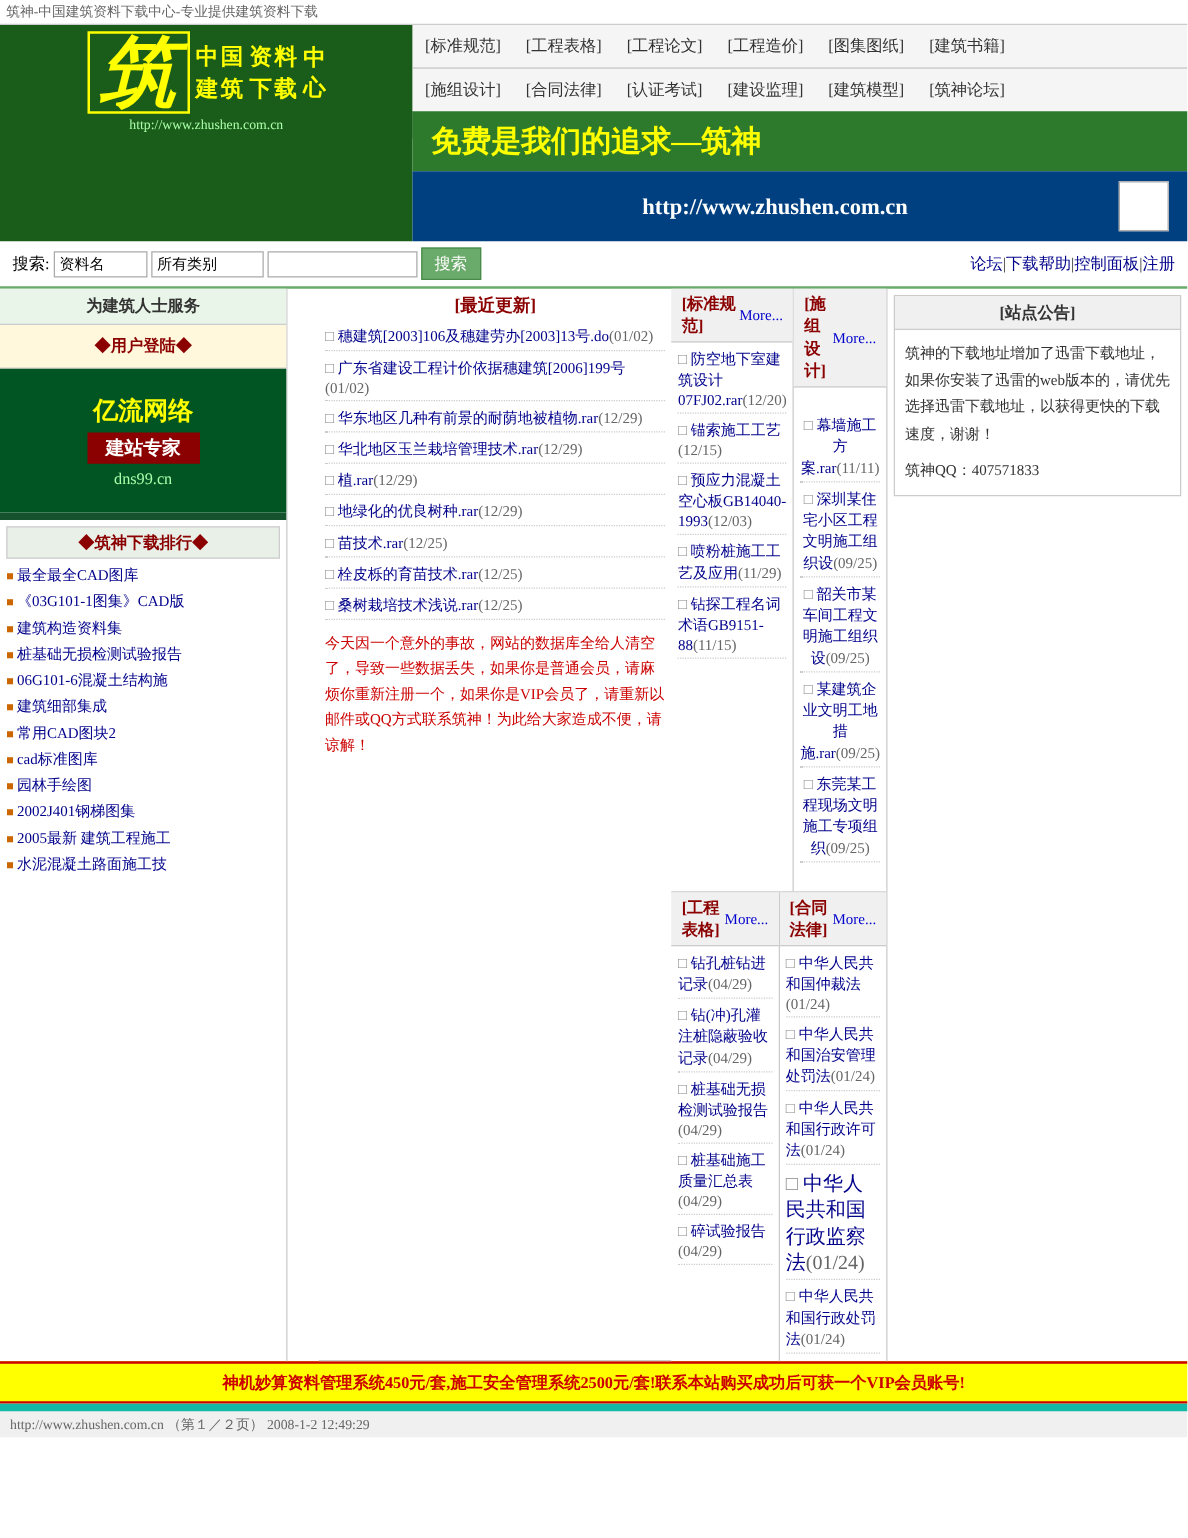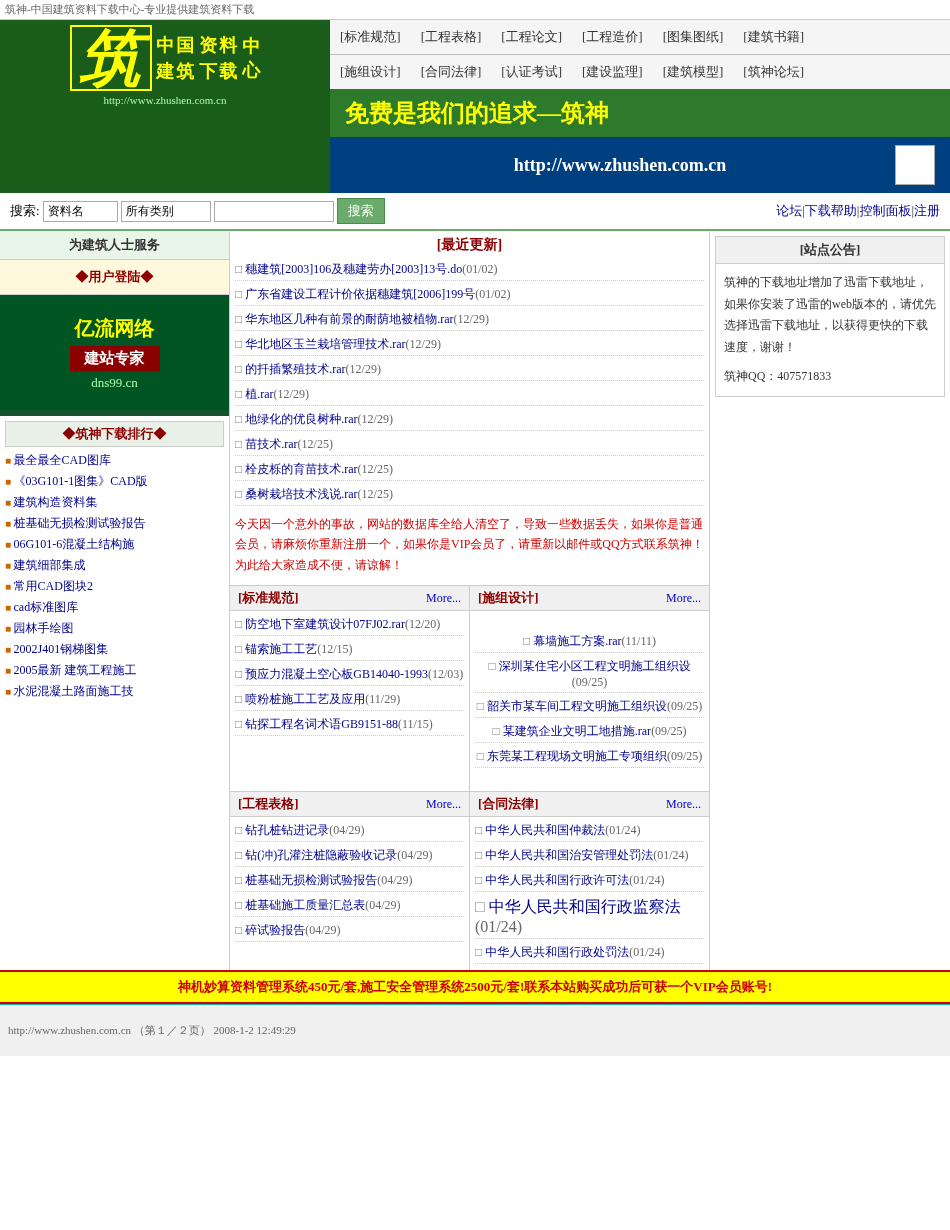--- a/index.html
+++ b/index.html
@@ -146,32 +146,31 @@
         <li style="margin-bottom:4px;"><span style="color:#cc6600;font-size:10px;">■ </span><a href="#" style="color:#00008b;text-decoration:none;font-size:12px;">常用CAD图块2</a></li>
         <li style="margin-bottom:4px;"><span style="color:#cc6600;font-size:10px;">■ </span><a href="#" style="color:#00008b;text-decoration:none;font-size:12px;">cad标准图库</a></li>
         <li style="margin-bottom:4px;"><span style="color:#cc6600;font-size:10px;">■ </span><a href="#" style="color:#00008b;text-decoration:none;font-size:12px;">园林手绘图</a></li>
         <li style="margin-bottom:4px;"><span style="color:#cc6600;font-size:10px;">■ </span><a href="#" style="color:#00008b;text-decoration:none;font-size:12px;">2002J401钢梯图集</a></li>
         <li style="margin-bottom:4px;"><span style="color:#cc6600;font-size:10px;">■ </span><a href="#" style="color:#00008b;text-decoration:none;font-size:12px;">2005最新 建筑工程施工</a></li>
         <li style="margin-bottom:4px;"><span style="color:#cc6600;font-size:10px;">■ </span><a href="#" style="color:#00008b;text-decoration:none;font-size:12px;">水泥混凝土路面施工技</a></li>
       </ul>
     </div>
   </div>
 
-  <div id="center-content" style="flex:1;border-right:1px solid #ccc;display:flex;flex-direction:column;">
+  <div id="center-content" style="flex:1;border-right:1px solid #ccc;display:flex;margin-left:25px;">
 
     <div style="padding:5px;border-bottom:1px solid #ccc;">
       <div style="text-align:center;font-size:14px;font-weight:bold;margin-bottom:5px;">
         <a href="#" style="color:#8B0000;text-decoration:none;">[最近更新]</a>
       </div>
       <ul style="list-style:none;">
         <li style="margin-bottom:3px;padding:2px 0;border-bottom:1px dotted #ccc;font-size:12px;"><span style="color:#888;">□ </span><a href="#" style="color:#00008b;text-decoration:none;">穗建筑[2003]106及穗建劳办[2003]13号.do</a><span style="color:#666;">(01/02)</span></li>
         <li style="margin-bottom:3px;padding:2px 0;border-bottom:1px dotted #ccc;font-size:12px;"><span style="color:#888;">□ </span><a href="#" style="color:#00008b;text-decoration:none;">广东省建设工程计价依据穗建筑[2006]199号</a><span style="color:#666;">(01/02)</span></li>
         <li style="margin-bottom:3px;padding:2px 0;border-bottom:1px dotted #ccc;font-size:12px;"><span style="color:#888;">□ </span><a href="#" style="color:#00008b;text-decoration:none;">华东地区几种有前景的耐荫地被植物.rar</a><span style="color:#666;">(12/29)</span></li>
         <li style="margin-bottom:3px;padding:2px 0;border-bottom:1px dotted #ccc;font-size:12px;"><span style="color:#888;">□ </span><a href="#" style="color:#00008b;text-decoration:none;">华北地区玉兰栽培管理技术.rar</a><span style="color:#666;">(12/29)</span></li>
-        <li style="margin-bottom:3px;padding:2px 0;border-bottom:1px dotted #ccc;font-size:12px;"><span style="color:#888;">□ </span><a href="#" style="color:#00008b;text-decoration:none;">的扦插繁殖技术.rar</a><span style="color:#666;">(12/29)</span></li>
         <li style="margin-bottom:3px;padding:2px 0;border-bottom:1px dotted #ccc;font-size:12px;"><span style="color:#888;">□ </span><a href="#" style="color:#00008b;text-decoration:none;">植.rar</a><span style="color:#666;">(12/29)</span></li>
         <li style="margin-bottom:3px;padding:2px 0;border-bottom:1px dotted #ccc;font-size:12px;"><span style="color:#888;">□ </span><a href="#" style="color:#00008b;text-decoration:none;">地绿化的优良树种.rar</a><span style="color:#666;">(12/29)</span></li>
         <li style="margin-bottom:3px;padding:2px 0;border-bottom:1px dotted #ccc;font-size:12px;"><span style="color:#888;">□ </span><a href="#" style="color:#00008b;text-decoration:none;">苗技术.rar</a><span style="color:#666;">(12/25)</span></li>
         <li style="margin-bottom:3px;padding:2px 0;border-bottom:1px dotted #ccc;font-size:12px;"><span style="color:#888;">□ </span><a href="#" style="color:#00008b;text-decoration:none;">栓皮栎的育苗技术.rar</a><span style="color:#666;">(12/25)</span></li>
         <li style="margin-bottom:3px;padding:2px 0;border-bottom:1px dotted #ccc;font-size:12px;"><span style="color:#888;">□ </span><a href="#" style="color:#00008b;text-decoration:none;">桑树栽培技术浅说.rar</a><span style="color:#666;">(12/25)</span></li>
       </ul>
       <div style="color:#c00;font-size:12px;line-height:1.7;padding:5px 0;">今天因一个意外的事故，网站的数据库全给人清空了，导致一些数据丢失，如果你是普通会员，请麻烦你重新注册一个，如果你是VIP会员了，请重新以邮件或QQ方式联系筑神！为此给大家造成不便，请谅解！</div>
     </div>
 
     <div style="display:flex;flex-direction:column;">
@@ -247,15 +246,15 @@
       </div>
     </div>
   </div>
 
 </div>
 
 <div style="background:#ffff00;border-top:2px solid #cc0000;border-bottom:2px solid #cc0000;padding:6px 10px;font-size:13px;font-weight:bold;color:#cc0000;text-align:center;cursor:pointer;">
   <span>神机妙算资料管理系统450元/套,施工安全管理系统2500元/套!联系本站购买成功后可获一个VIP会员账号!</span>
 </div>
 
-<div id="status-bar" style="background:#f0f0f0;border-top:1px solid #14b8a6;padding:18px 8px;font-size:11px;color:#666;">
+<div id="status-bar" style="background:#f0f0f0;border-top:6px solid #14b8a6;padding:3px 8px;font-size:11px;color:#666;">
   <span>http://www.zhushen.com.cn （第１／２页） 2008-1-2 12:49:29</span>
 </div>
 
 </body></html>

